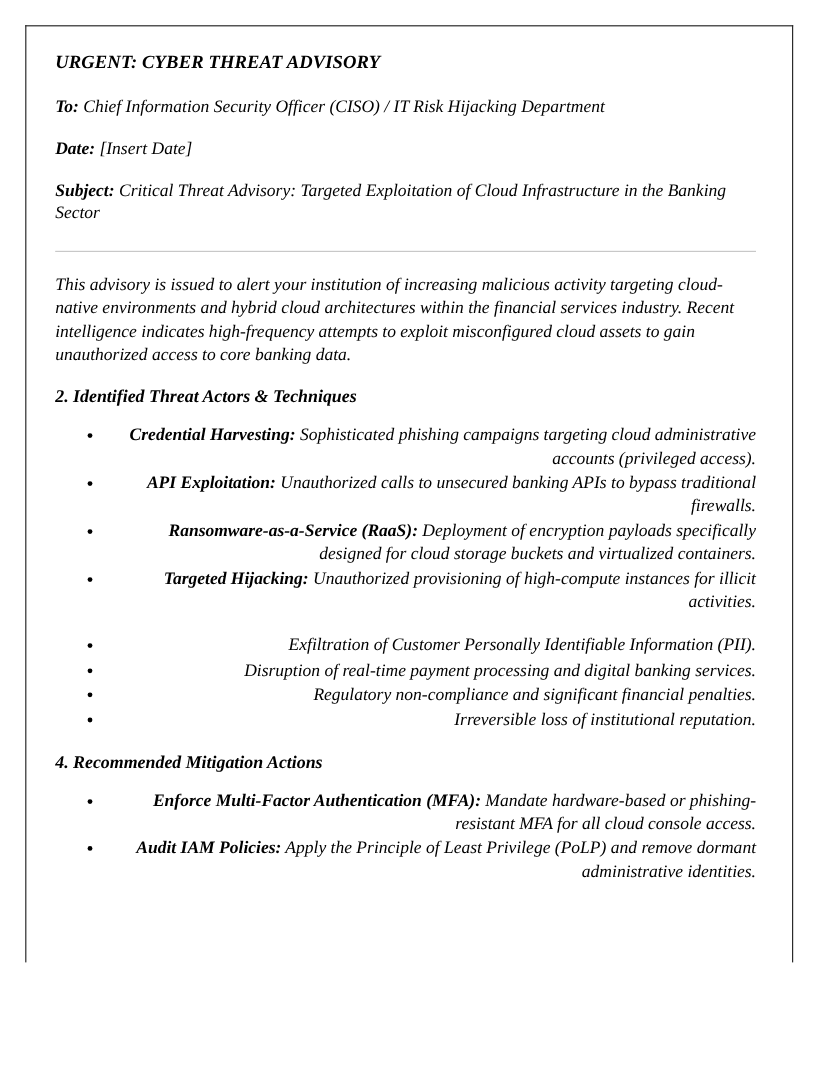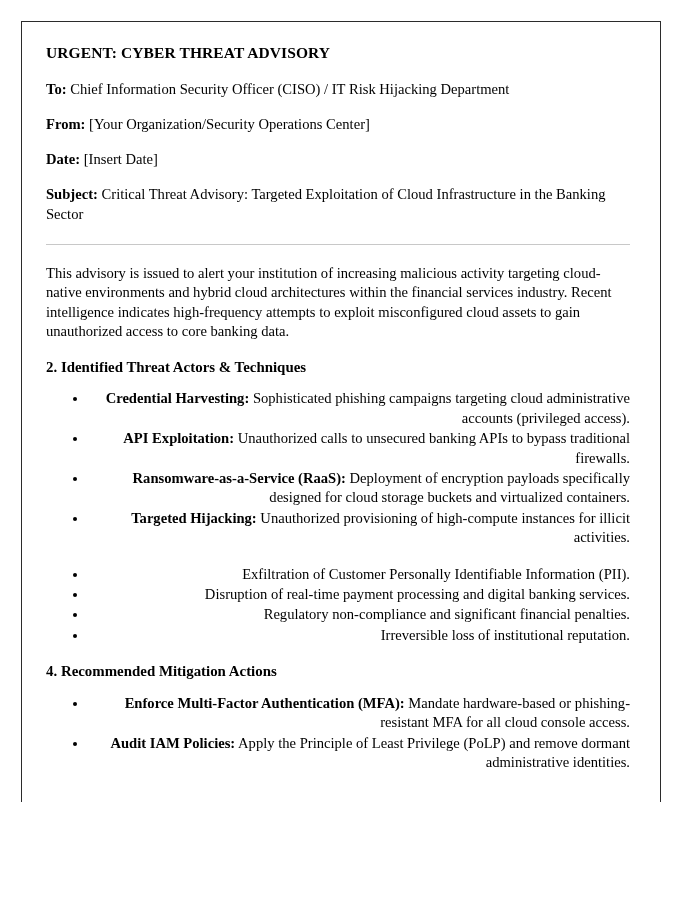--- a/index.html
+++ b/index.html
@@ -19,20 +19,21 @@
     position: absolute;
     left: 21px;
     top: 21px;
     width: 640px;
     height: 781px;
     border: 1.3px solid #2b2b2b;
     border-bottom: none;
     box-sizing: border-box;
     background: #ffffff;
     overflow: hidden;
+    font-style: italic;
   }
 
   .page-inner {
     padding: 22px 30px 0 24px;
   }
 
   .doc-title {
     font-size: 15.5px;
     font-weight: bold;
     letter-spacing: 0.1px;
@@ -99,24 +100,20 @@
 <div class="page">
   <div class="page-inner">
 
     <h1 class="doc-title">URGENT: CYBER THREAT ADVISORY</h1>
 
     <p class="meta-line">
       <span class="meta-label">To:</span>
       <span>Chief Information Security Officer (CISO) / IT Risk Hijacking Department</span>
     </p>
 
-    <p class="meta-line">
-      <span class="meta-label">From:</span>
-      <span>[Your Organization/Security Operations Center]</span>
-    </p>
 
     <p class="meta-line">
       <span class="meta-label">Date:</span>
       <span>[Insert Date]</span>
     </p>
 
     <p class="meta-line">
       <span class="meta-label">Subject:</span>
       <span>Critical Threat Advisory: Targeted Exploitation of Cloud Infrastructure in the Banking Sector</span>
     </p>

